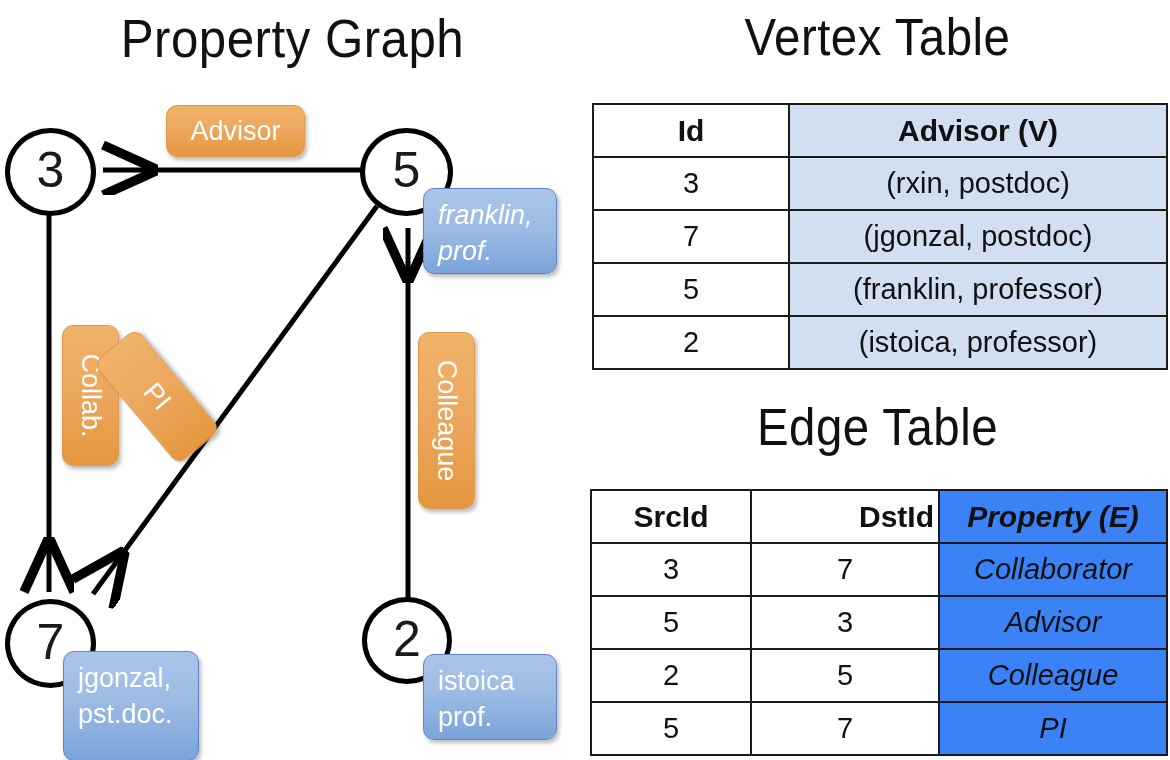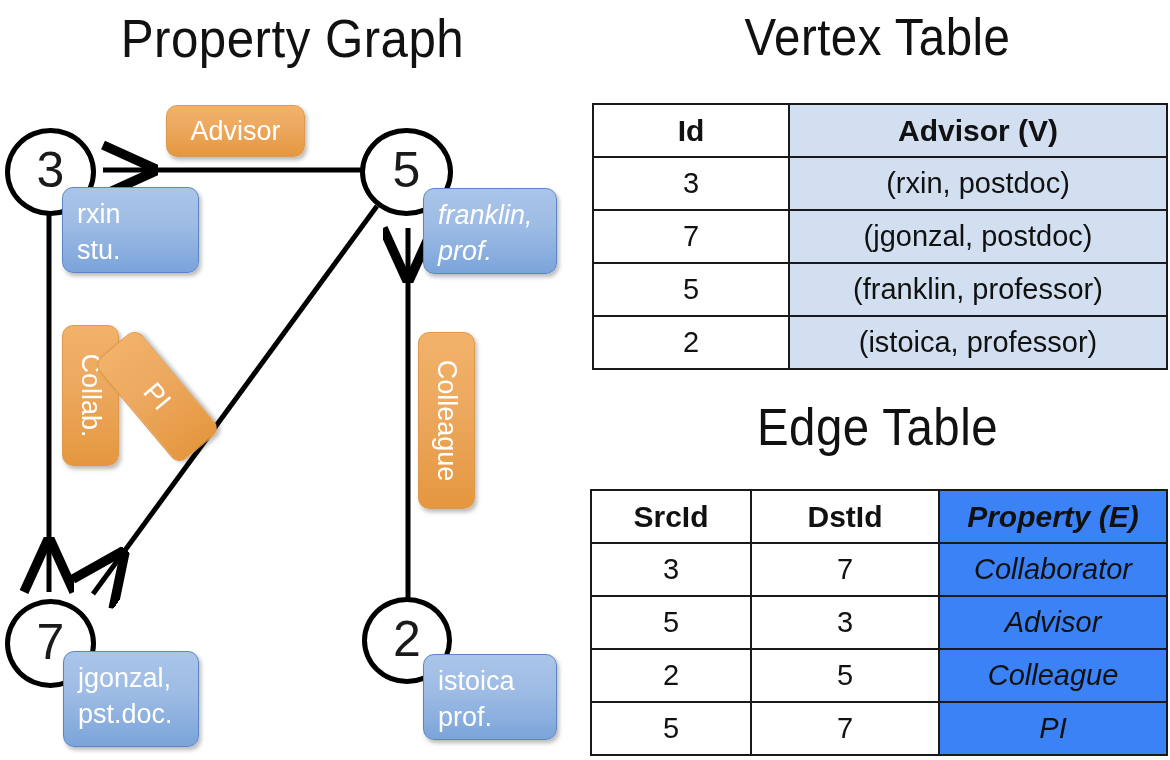--- a/index.html
+++ b/index.html
@@ -180,29 +180,25 @@
   <div class="vertex-circle" style="left:360px; top:128px; width:93px;  height:88px;">
     <span>5</span>
   </div>
   <div class="vertex-circle" style="left:5px;  top:599px; width:91px;  height:89px;">
     <span>7</span>
   </div>
   <div class="vertex-circle" style="left:362px; top:597px; width:90px;  height:87px;">
     <span>2</span>
   </div>
 
-  <div class="prop-box" style="left:62px;  top:187px; width:137px; height:86px;">
-    <div>rxin</div>
-    <div>stu.</div>
-  </div>
   <div class="prop-box" style="left:423px; top:188px; width:134px; height:86px;font-style:italic;">
     <div>franklin,</div>
     <div>prof.</div>
   </div>
-  <div class="prop-box" style="left:63px;  top:651px; width:136px; height:96px;">
+  <div class="prop-box" style="left:63px;  top:651px; width:136px; height:110px;">
     <div>jgonzal,</div>
     <div>pst.doc.</div>
   </div>
   <div class="prop-box" style="left:423px; top:654px; width:134px; height:86px;">
     <div>istoica</div>
     <div>prof.</div>
   </div>
 
   <div class="edge-label" style="left:166px; top:105px; width:139px; height:52px;">
     <span>Advisor</span>
@@ -245,21 +241,21 @@
       <td class="cell-plain">2</td>
       <td class="cell-blue col-sep-left">(istoica, professor)</td>
     </tr>
   </tbody>
 </table>
 
 <table class="data-table" id="edge-table">
   <thead>
     <tr>
       <th class="cell-plain" style="width:150px;">SrcId</th>
-      <th class="cell-plain" style="width:178px;">DstId</th>
+      <th class="cell-plain" style="width:178px;text-align:right;">DstId</th>
       <th class="cell-orange col-sep-left">Property (E)</th>
     </tr>
   </thead>
   <tbody>
     <tr>
       <td class="cell-plain">3</td>
       <td class="cell-plain">7</td>
       <td class="cell-orange col-sep-left">Collaborator</td>
     </tr>
     <tr>

